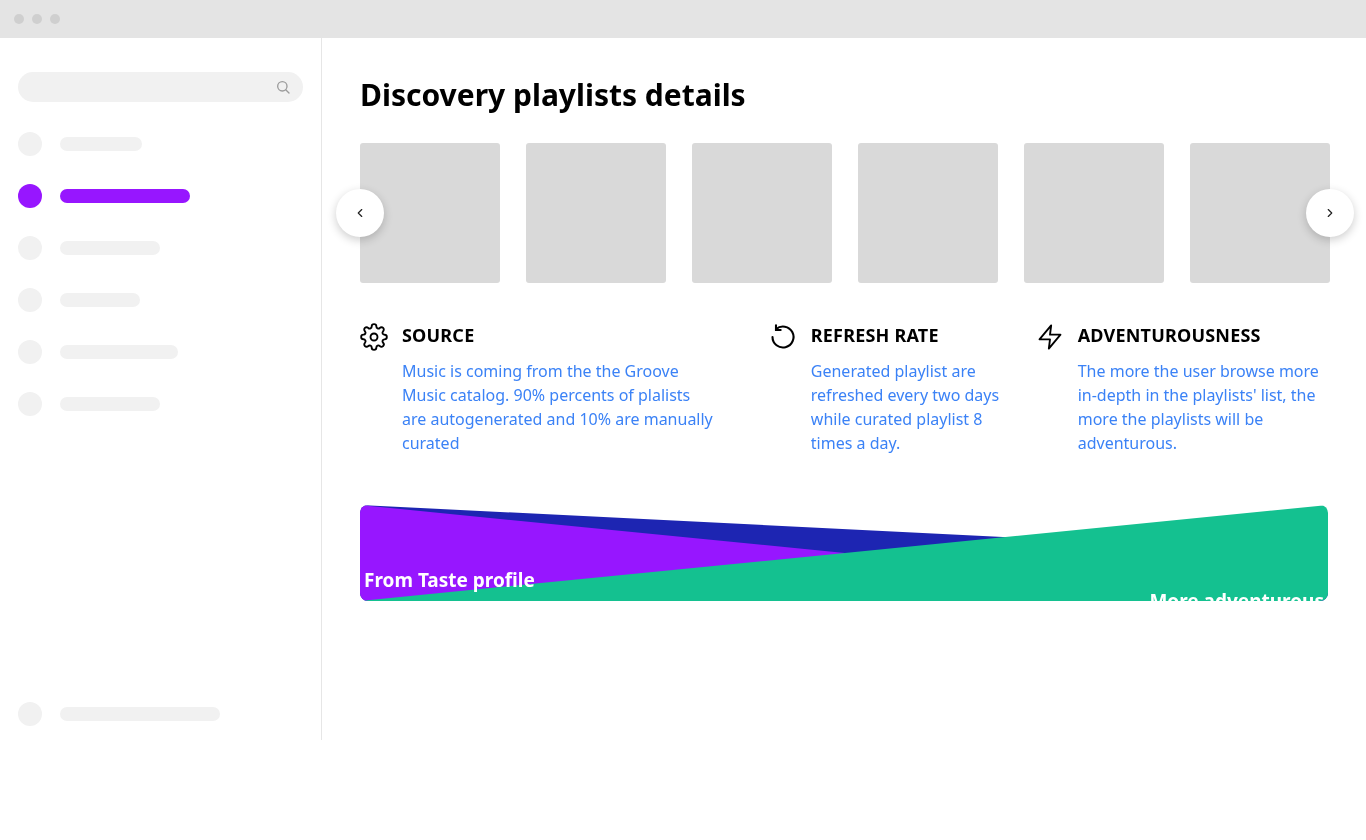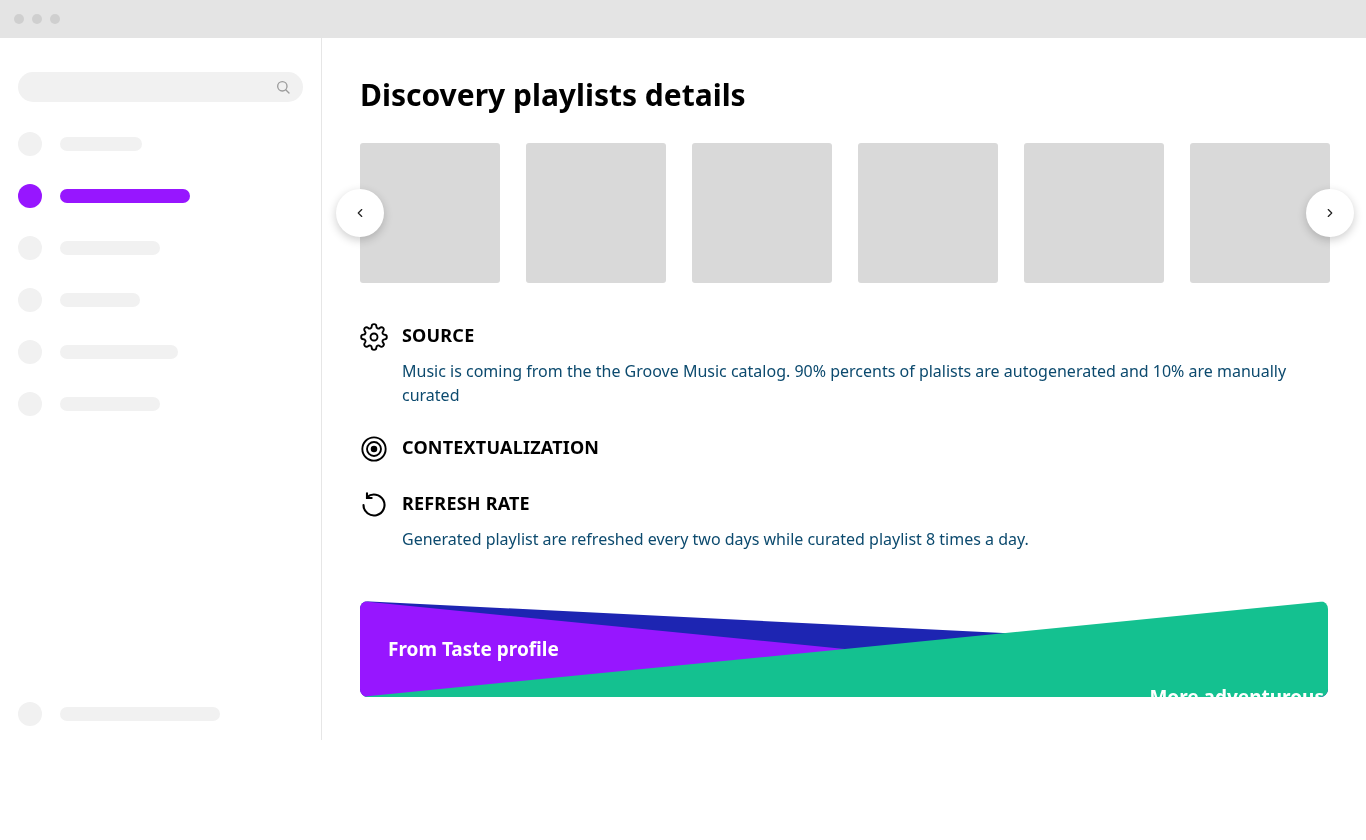--- a/index.html
+++ b/index.html
@@ -32,31 +32,31 @@
   .main { flex: 1; position: relative; padding: 36px 0 40px 0; }
   .page-title { font-size: 30px; font-weight: 700; margin-left: 38px; margin-bottom: 28px; }
 
   .carousel { position: relative; margin-left: 38px; height: 140px; }
   .cards { display: flex; gap: 26px; }
   .card { width: 140px; height: 140px; background: #d9d9d9; border-radius: 3px; flex-shrink: 0; }
   .nav-btn { position: absolute; top: 46px; width: 48px; height: 48px; border-radius: 50%; background: #fff; border: none; box-shadow: 0 3px 10px rgba(0,0,0,0.2); display: flex; align-items: center; justify-content: center; cursor: pointer; }
   .nav-btn.prev { left: -24px; }
   .nav-btn.next { right: 12px; }
 
-  .sections { margin: 40px 38px 0 38px; display: flex; flex-direction: column; gap: 28px; }
+  .sections { margin: 40px 38px 0 38px; display: flex; flex-direction: row; gap: 28px; }
   .section-row { display: flex; align-items: flex-start; gap: 14px; }
   .section-icon { width: 28px; height: 28px; flex-shrink: 0; display: flex; align-items: center; justify-content: center; }
   .section-title { font-size: 18px; font-weight: 700; letter-spacing: .2px; }
-  .section-desc { margin-top: 8px; margin-left: 42px; font-size: 16px; color: #0c4a6e; line-height: 1.5; }
+  .section-desc { margin-top: 8px; margin-left: 42px; font-size: 16px; color: #3b82f6; line-height: 1.5; }
 
   
   .adv-wrap { width: 968px; height: 96px; margin: 50px 0 0 38px; position: relative; border-radius: 8px; overflow: hidden; }
   .adv-svg { position: absolute; inset:0; width:100%; height:100%; }
   .adv-left-label, .adv-right-label { position: absolute; top: 50%; transform: translateY(-50%); font-size: 19px; font-weight: 700; color: #fff; z-index: 2; }
-  .adv-left-label { left: 28px; }
+  .adv-left-label { left: 4px; margin-top: 27px; }
   .adv-right-label { right: 4px; margin-top: 48px; }
 </style>
 </head>
 <body>
 
 <div class="titlebar">
   <div class="tb-dot"></div>
   <div class="tb-dot"></div>
   <div class="tb-dot"></div>
 </div>
@@ -136,45 +136,46 @@
               <circle cx="12" cy="12" r="3"></circle>
               <path d="M19.4 15a1.7 1.7 0 0 0 .34 1.87l.06.06a2 2 0 1 1-2.83 2.83l-.06-.06a1.7 1.7 0 0 0-1.87-.34 1.7 1.7 0 0 0-1.03 1.56V21a2 2 0 1 1-4 0v-.09A1.7 1.7 0 0 0 9 19.4a1.7 1.7 0 0 0-1.87.34l-.06.06a2 2 0 1 1-2.83-2.83l.06-.06A1.7 1.7 0 0 0 4.6 15a1.7 1.7 0 0 0-1.56-1.03H3a2 2 0 1 1 0-4h.09A1.7 1.7 0 0 0 4.6 9a1.7 1.7 0 0 0-.34-1.87l-.06-.06a2 2 0 1 1 2.83-2.83l.06.06c.52.5 1.28.64 1.87.34H9a1.7 1.7 0 0 0 1.03-1.56V3a2 2 0 1 1 4 0v.09c0 .69.41 1.31 1.03 1.56a1.7 1.7 0 0 0 1.87-.34l.06-.06a2 2 0 1 1 2.83 2.83l-.06.06a1.7 1.7 0 0 0-.34 1.87V9c.25.62.87 1.03 1.56 1.03H21a2 2 0 1 1 0 4h-.09A1.7 1.7 0 0 0 19.4 15z"></path>
             </svg>
           </div>
           <div class="section-title">SOURCE</div>
         </div>
         <div class="section-desc">Music is coming from the the Groove Music catalog. 90% percents of plalists are autogenerated and 10% are manually curated</div>
       </div>
 
       <div>
-        <div class="section-row">
-          <div class="section-icon">
-            <svg width="28" height="28" viewBox="0 0 24 24" fill="none" stroke="#000" stroke-width="1.6">
-              <circle cx="12" cy="12" r="10"></circle>
-                <circle cx="12" cy="12" r="6"></circle>
-                <circle cx="12" cy="12" r="2" fill="#000"></circle>
-            </svg>
-          </div>
-          <div class="section-title">CONTEXTUALIZATION</div>
-        </div>
       </div>
 
       <div>
         <div class="section-row">
           <div class="section-icon">
             <svg width="28" height="28" viewBox="0 0 24 24" fill="none" stroke="#000" stroke-width="1.8" stroke-linecap="round">
               <path d="M3 12a9 9 0 1 0 3-6.7"></path>
                 <polyline points="6 2 6 6 10 6"></polyline>
             </svg>
           </div>
           <div class="section-title">REFRESH RATE</div>
         </div>
         <div class="section-desc">Generated playlist are refreshed every two days while curated playlist 8 times a day.</div>
       </div>
 
+      <div>
+        <div class="section-row">
+          <div class="section-icon">
+            <svg width="28" height="28" viewBox="0 0 24 24" fill="none" stroke="#000" stroke-width="1.6" stroke-linejoin="round">
+              <polygon points="13 2 3 14 12 14 11 22 21 10 12 10 13 2"></polygon>
+            </svg>
+          </div>
+          <div class="section-title">ADVENTUROUSNESS</div>
+        </div>
+        <div class="section-desc">The more the user browse more in-depth in the playlists' list, the more the playlists will be adventurous.</div>
+      </div>
     </div>
 
     <div class="adv-wrap">
       <svg class="adv-svg" viewBox="0 0 968 96" preserveAspectRatio="none">
         <polygon points="0,0 968,48 968,96 0,96" fill="#1d25b2"></polygon>
         <polygon points="0,0 968,96 0,96" fill="#9716ff"></polygon>
         <polygon points="968,0 968,96 0,96" fill="#14c190"></polygon>
       </svg>
       <div class="adv-left-label">From Taste profile</div>
       <div class="adv-right-label">More adventurous</div>

